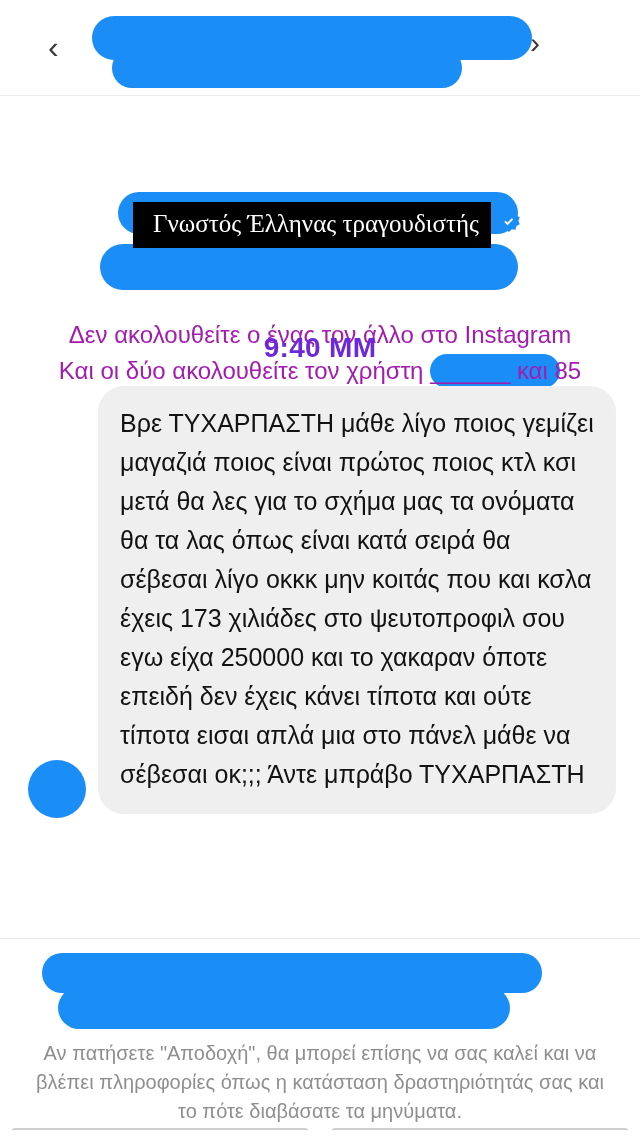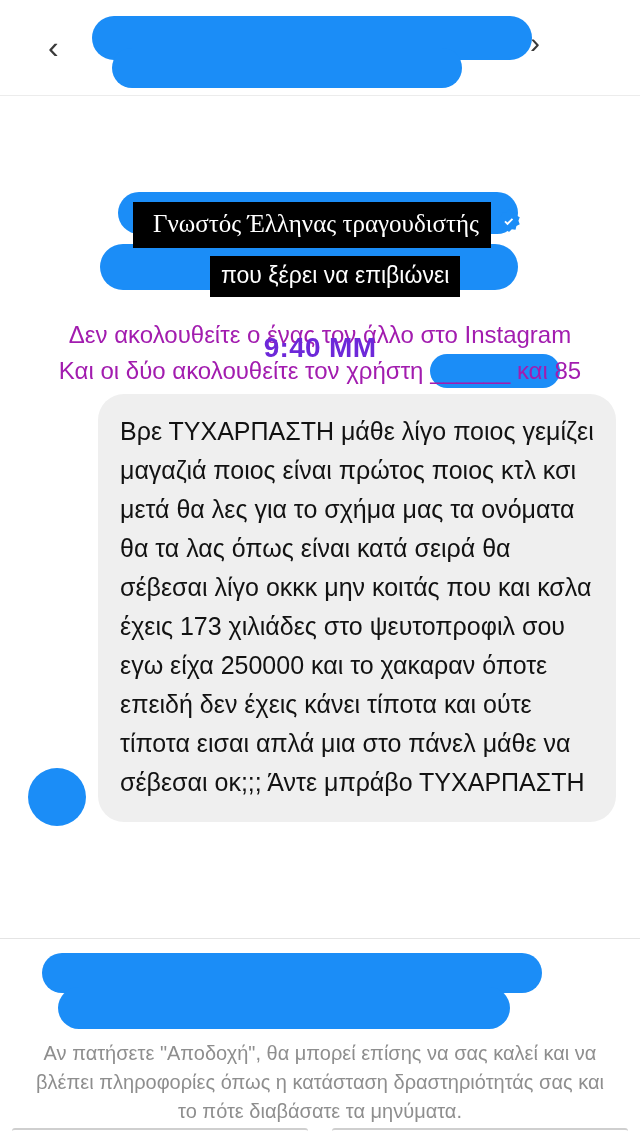--- a/index.html
+++ b/index.html
@@ -139,21 +139,21 @@
   .timestamp {
     text-align: center;
     color: #6d28d9;
     font-size: 28px;
     font-weight: bold;
     letter-spacing: .3px;
     margin-top: 16px;
   }
   .bubble-row {
     position: relative;
-    margin-top: 30px;
+    margin-top: 22px;
     padding: 0 24px 0 98px;
   }
   .bubble {
     background: #efefef;
     border-radius: 26px;
     padding: 18px 22px 20px 22px;
     color: #121212;
     font-size: 25px;
     line-height: 39px;
     max-width: 530px;
@@ -220,21 +220,20 @@
   <div class="profile-head">
     <div class="redact r3"></div>
     <div class="redact r4"></div>
     <div class="redact r5"></div>
 
     <div class="name-tag">Γνωστός Έλληνας τραγουδιστής</div>
     <svg class="verified" viewBox="0 0 24 24">
       <path fill="#1b8df7" d="M12 .8l2.6 2.2 3.4-.3.9 3.3 3 1.7-1.2 3.2 1.2 3.2-3 1.7-.9 3.3-3.4-.3L12 21.2 9.4 19l-3.4.3-.9-3.3-3-1.7 1.2-3.2L2.1 7.9l3-1.7.9-3.3 3.4.3z"></path>
       <path fill="#ffffff" d="M10.6 14.9l-2.9-2.9 1.2-1.2 1.7 1.7 4-4 1.2 1.2z"></path>
     </svg>
-    <div class="sub-tag">που ξέρει να επιβιώνει</div>
 
     <div class="meta-line meta1">Δεν ακολουθείτε ο ένας τον άλλο στο Instagram</div>
     <div class="meta-line meta2">Και οι δύο ακολουθείτε τον χρήστη ______ και 85 ακόμη</div>
 
     <div class="profile-btn-wrap">
       <button class="profile-btn">Προβολή προφίλ</button>
     </div>
   </div>
 
   <div class="convo">

